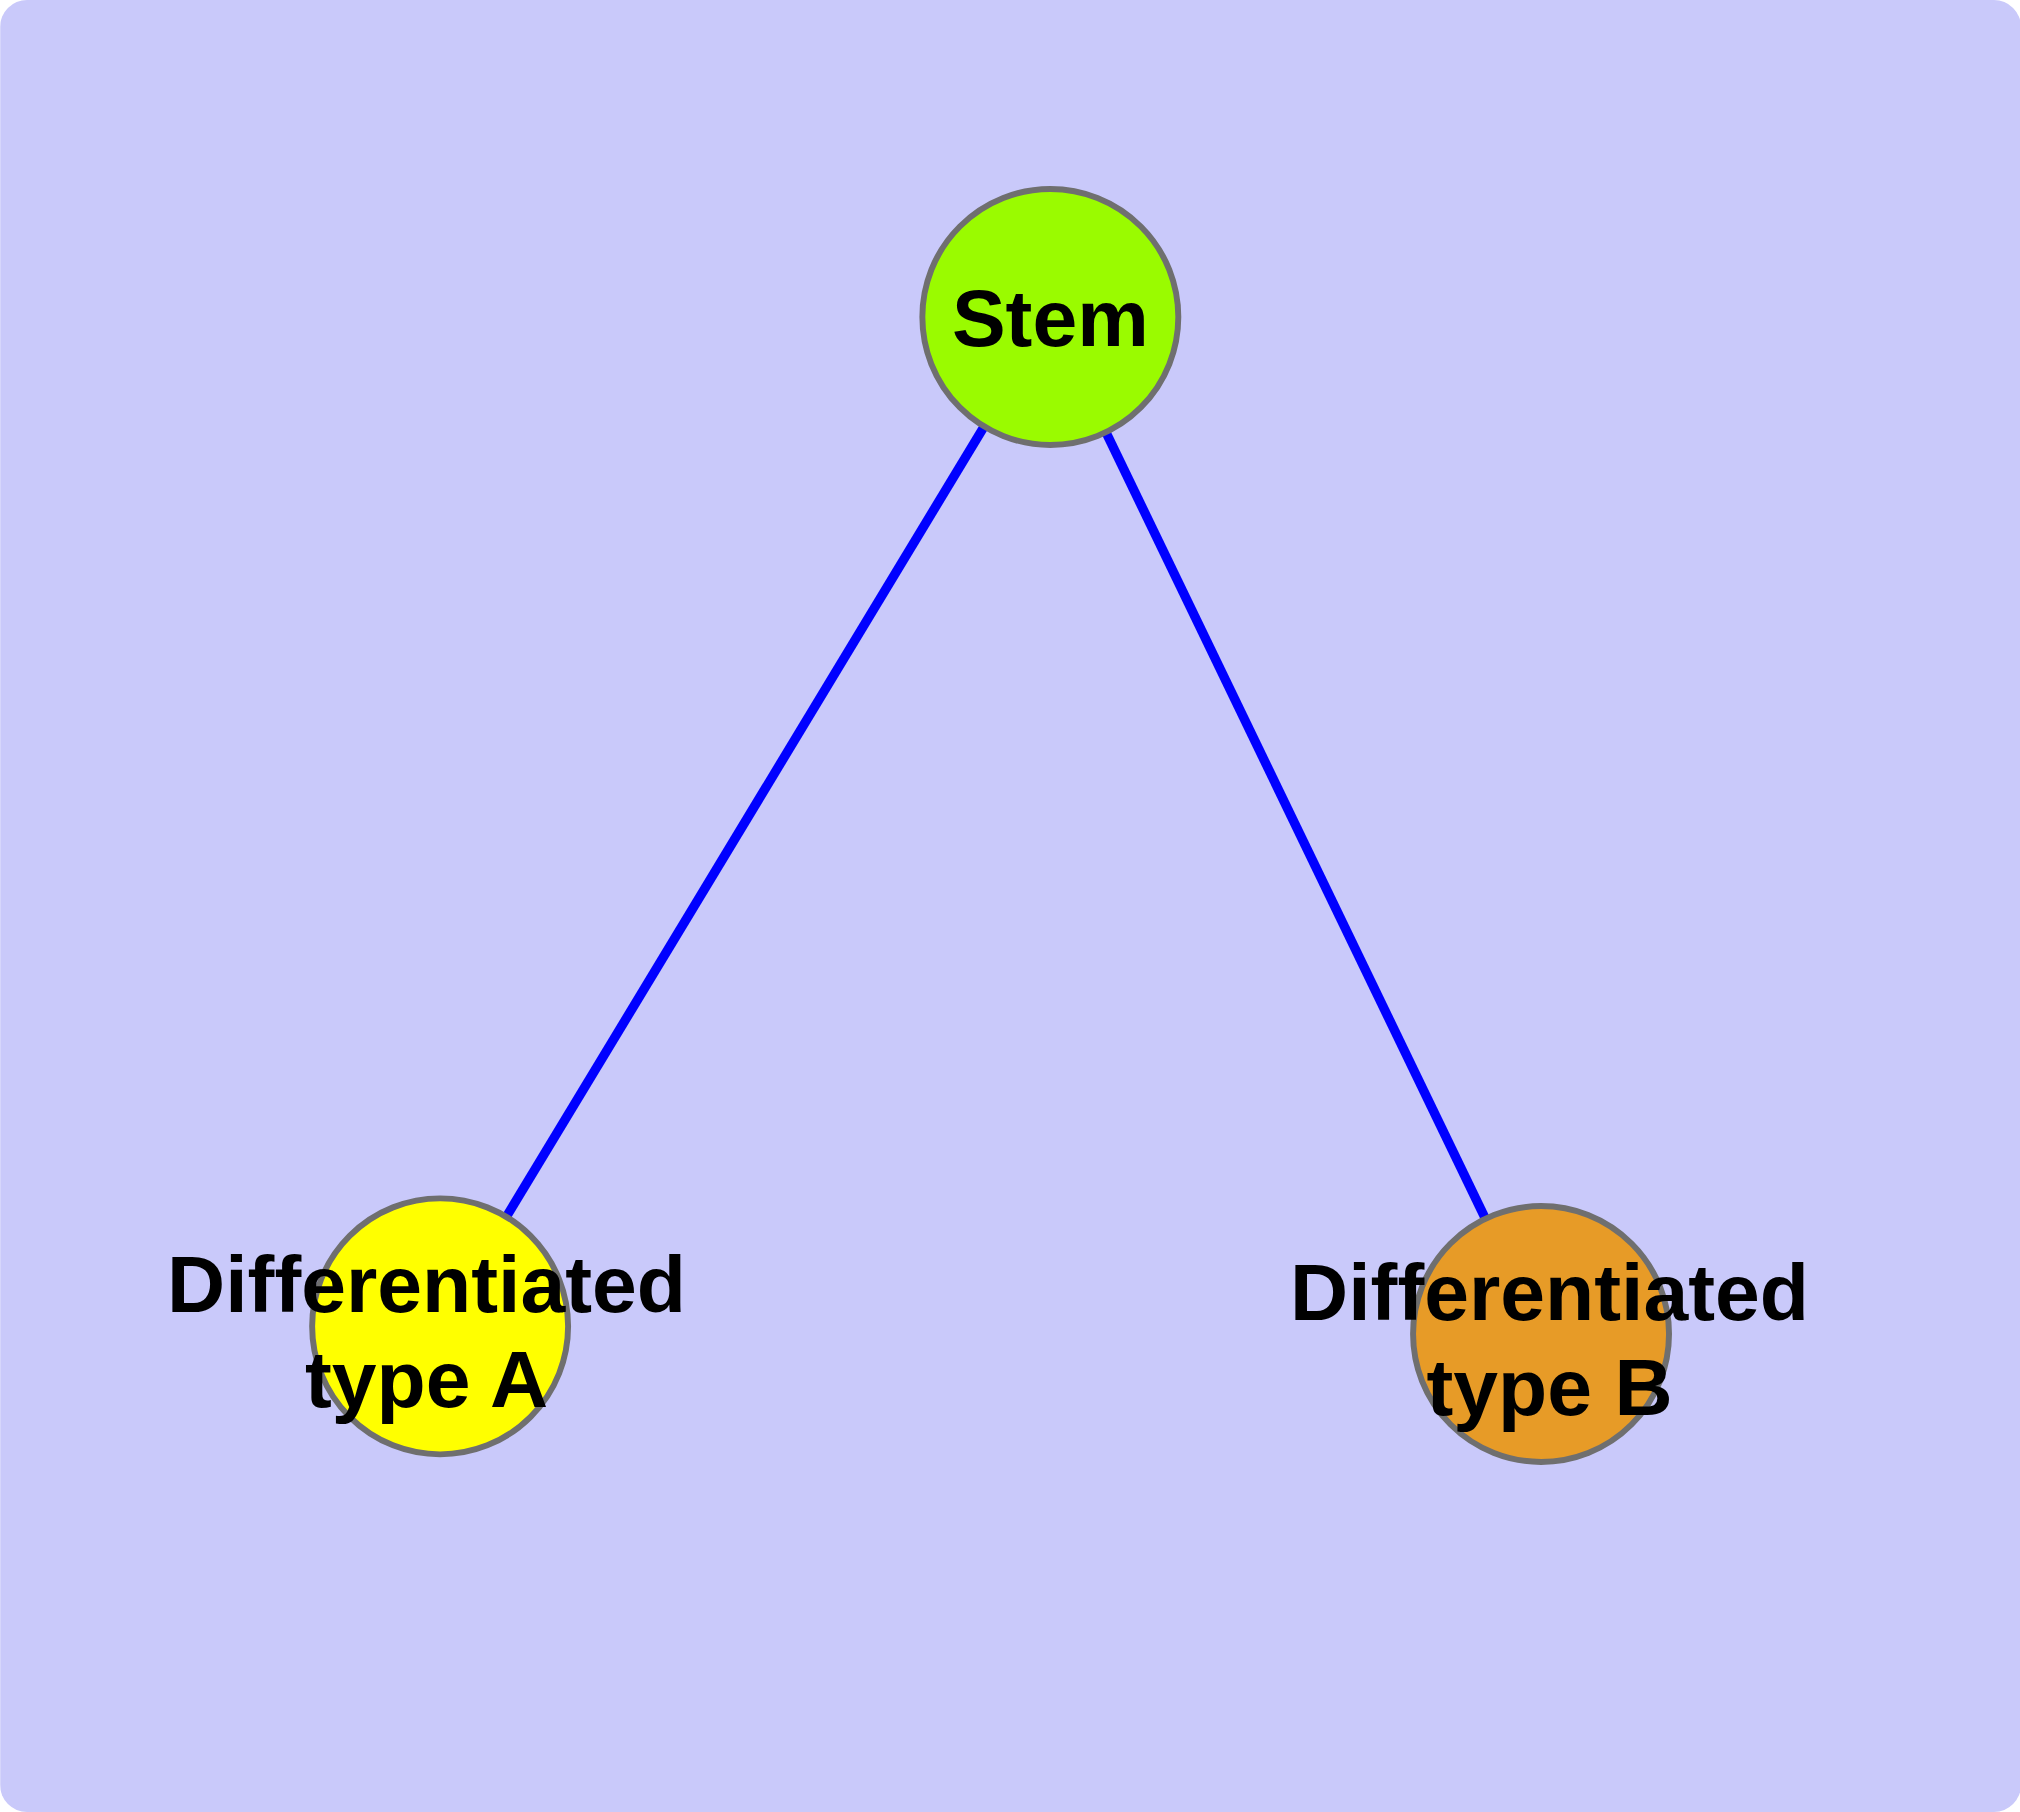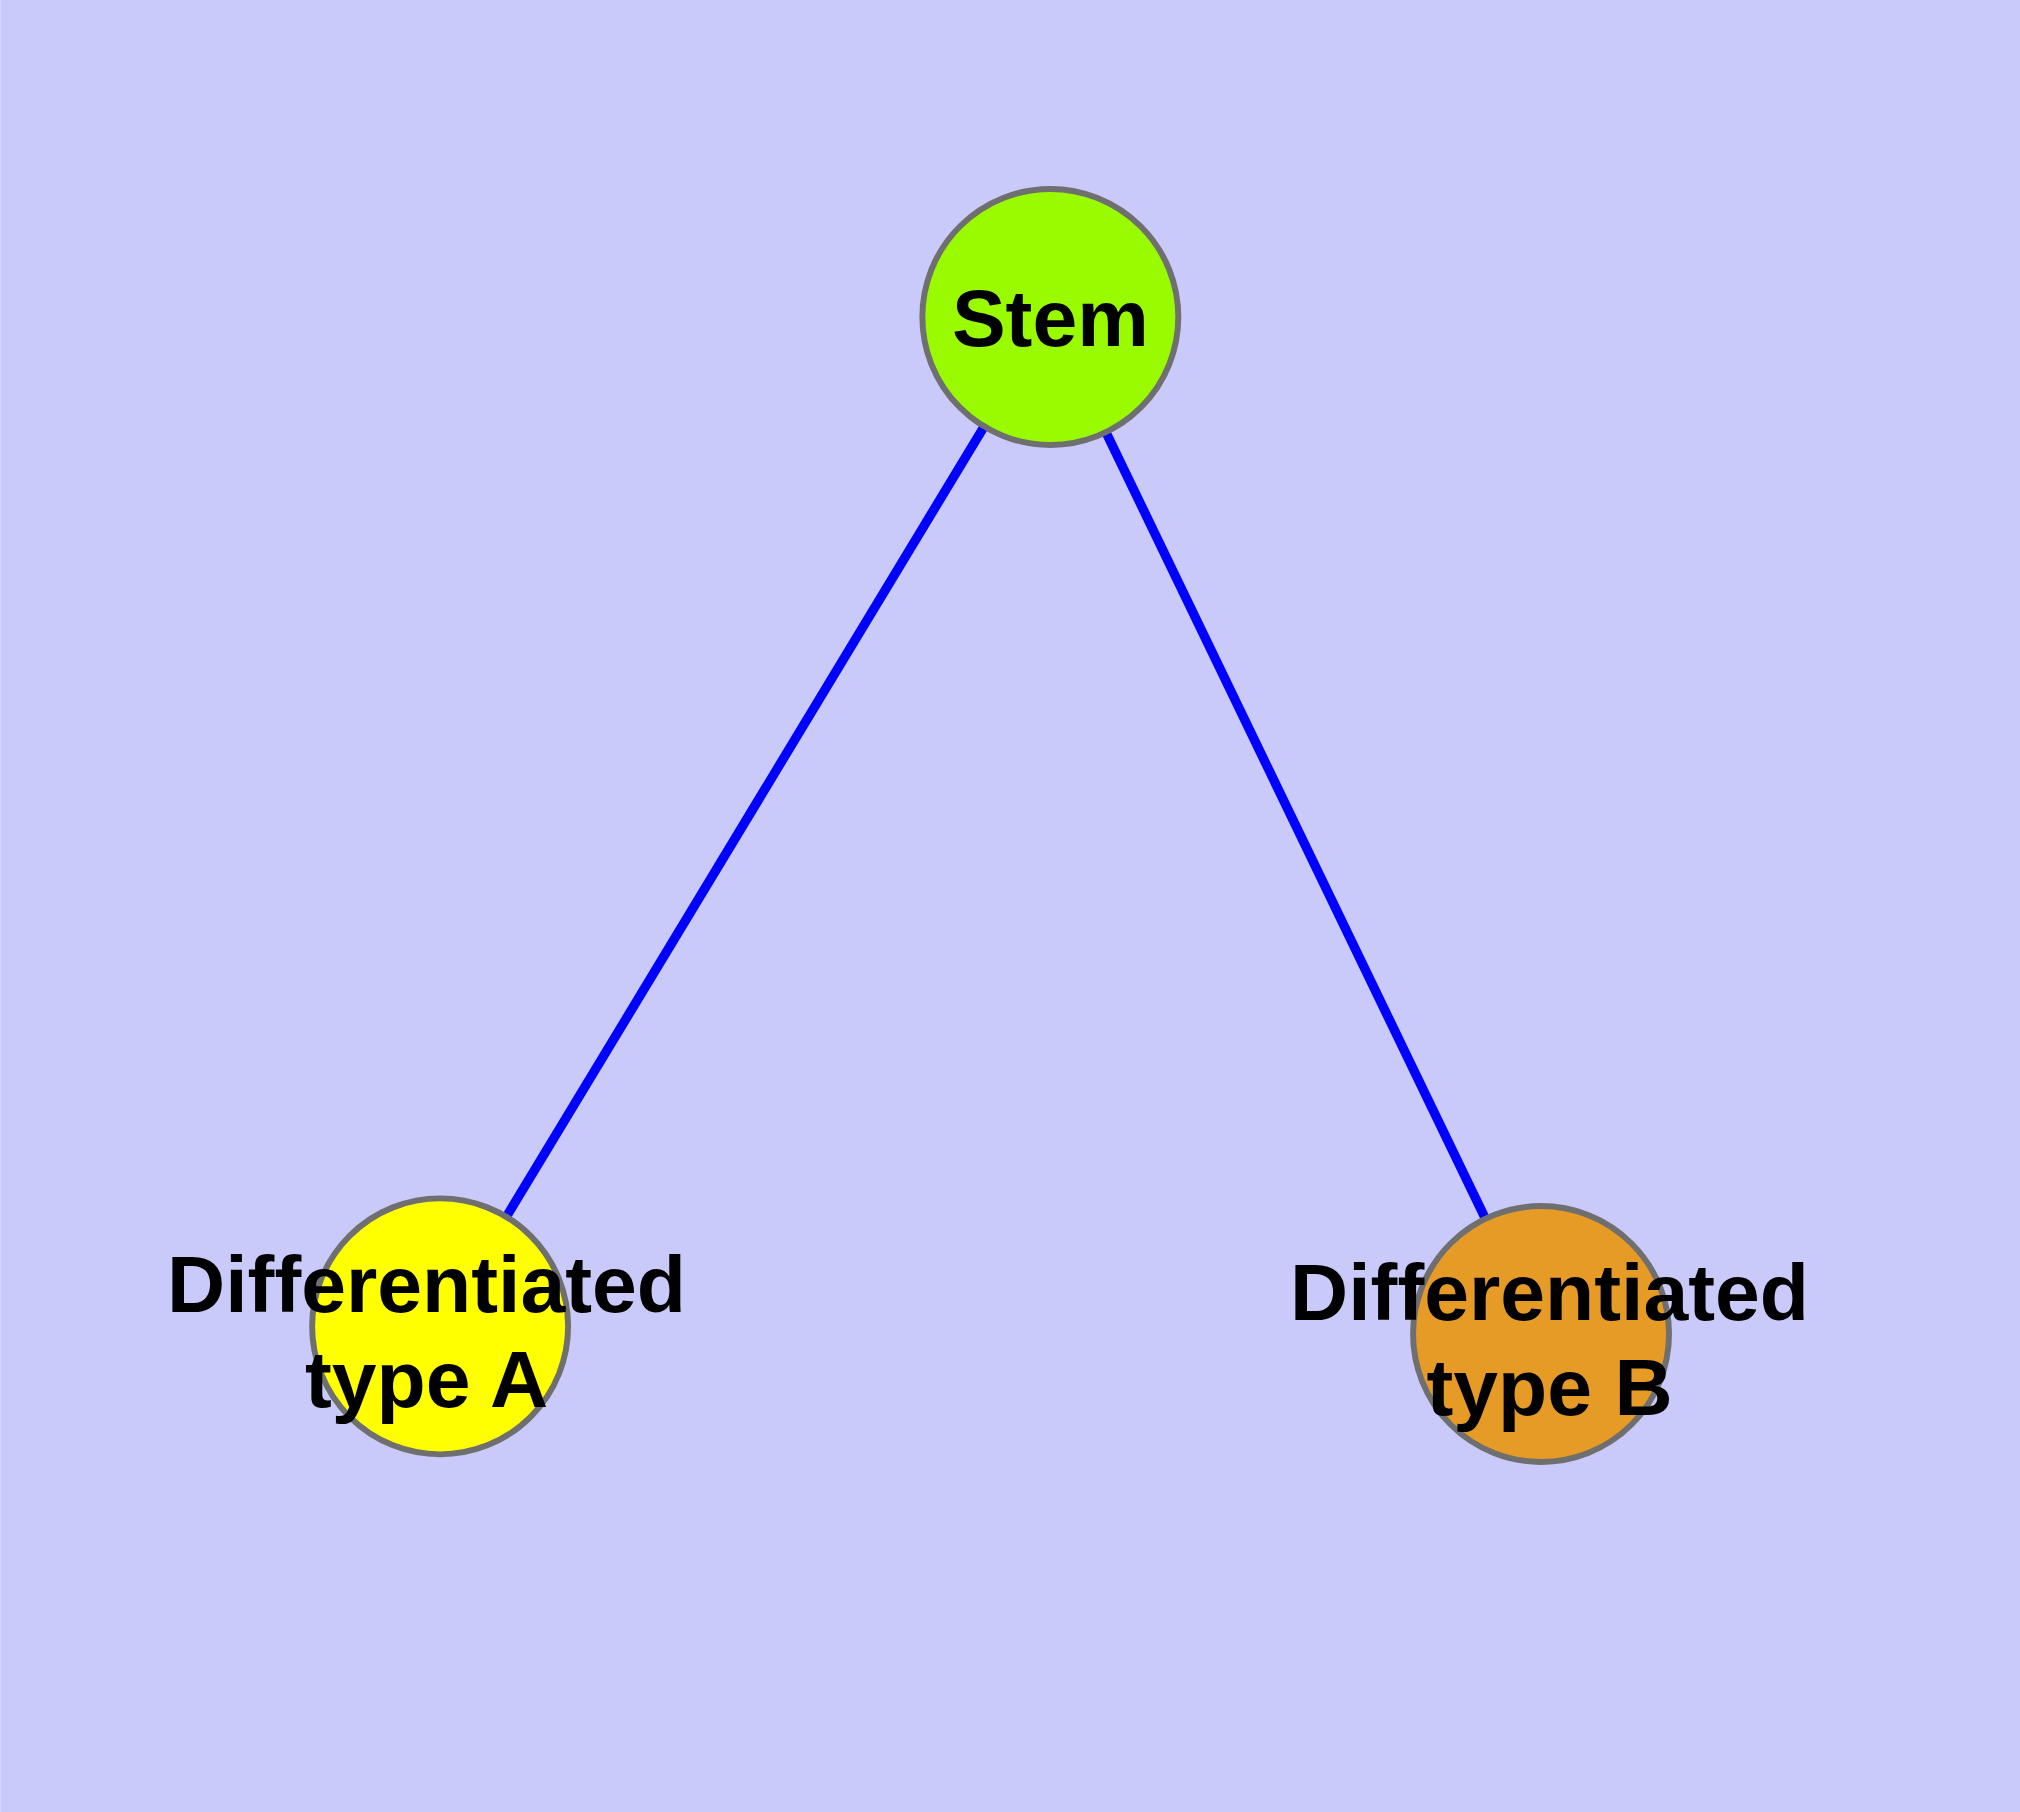--- a/index.html
+++ b/index.html
@@ -5,20 +5,21 @@
   html, body {
     margin: 0;
     padding: 0;
     background: #ffffff;
   }
   .stage {
     position: relative;
     width: 2021px;
     height: 1812px;
     overflow: hidden;
+    border-radius: 27px;
   }
   .graph-svg {
     display: block;
     width: 2021px;
     height: 1812px;
   }
   .graph-svg text {
     font-family: "Liberation Sans", sans-serif;
     font-weight: 700;
     font-size: 95px;

